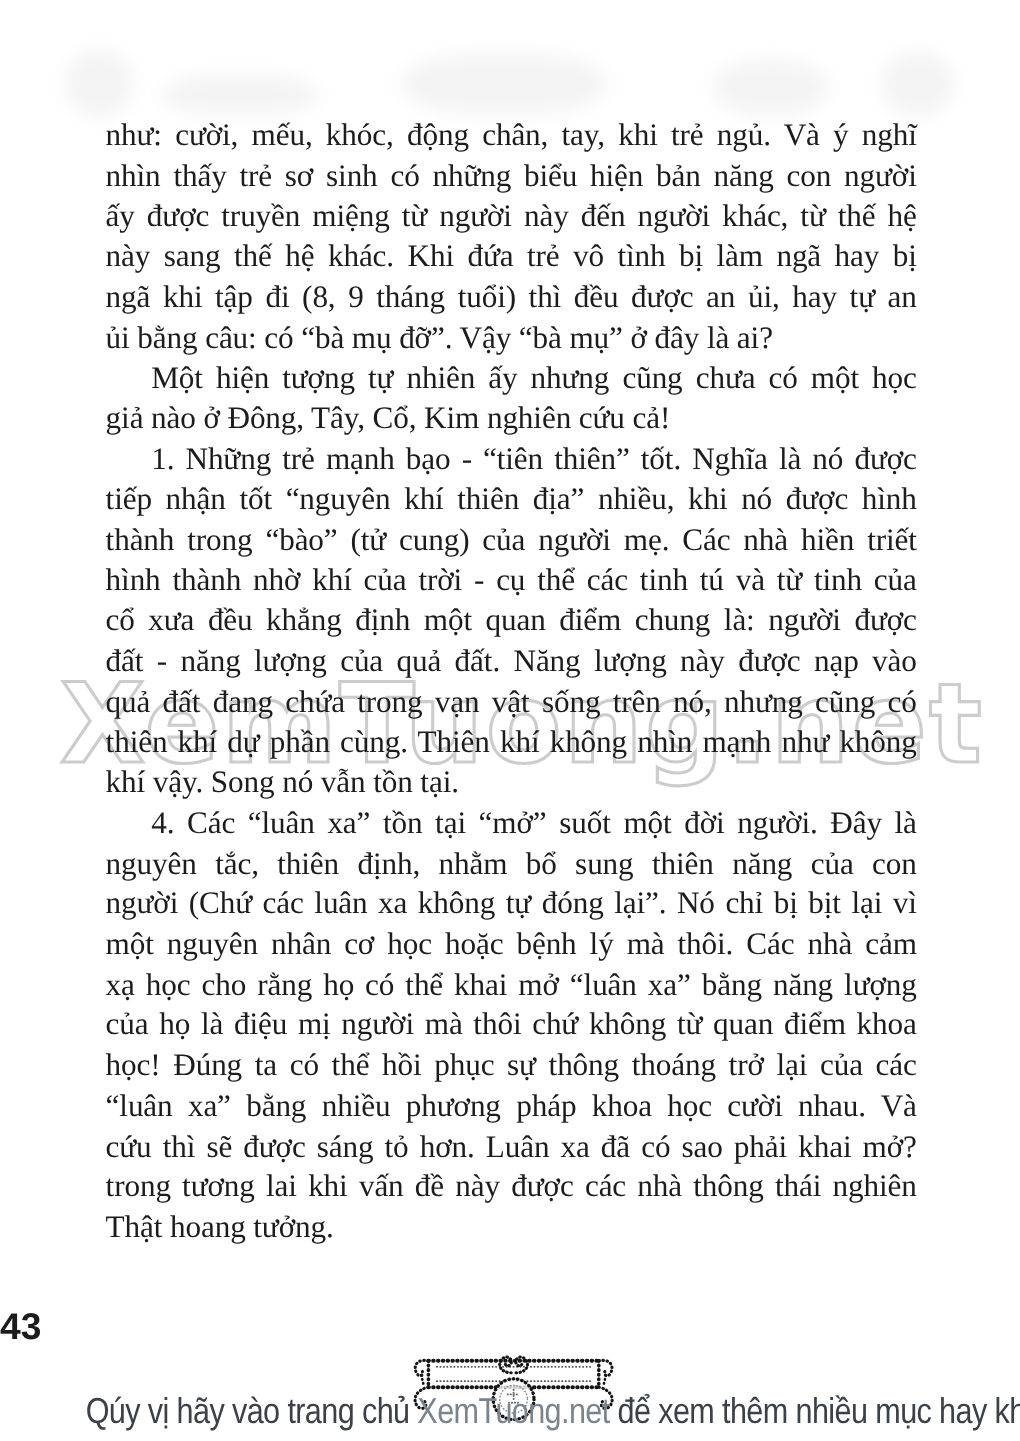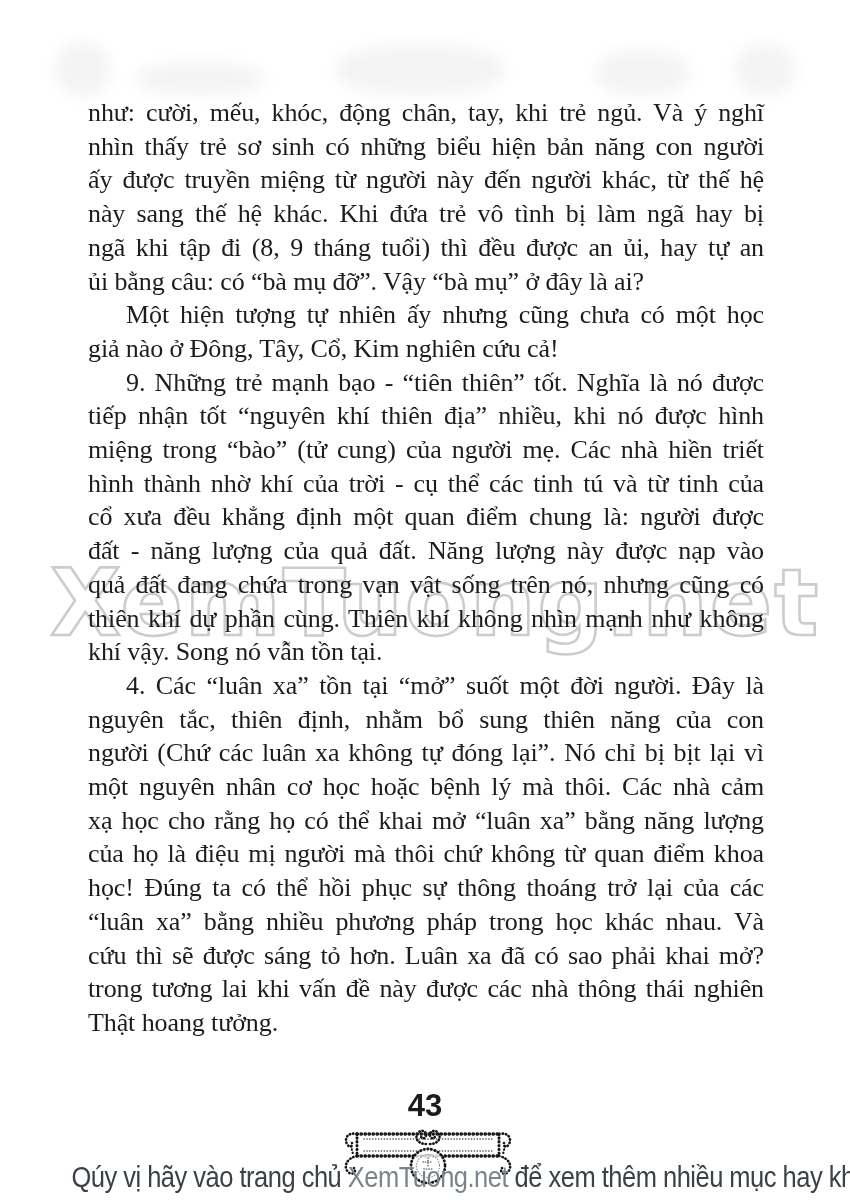--- a/index.html
+++ b/index.html
@@ -57,21 +57,21 @@
     white-space:nowrap;
     letter-spacing:-0.1px;
   }
   .line.last{text-align-last:left;}
   .line.indent{padding-left:38px;}
   
   .page-number{
     position:absolute;
     left:0;top:1088px;width:850px;
     z-index:1;
-    text-align:center;
+    text-align:left;
     font-family:"Liberation Sans", sans-serif;
     font-weight:bold;
     font-size:31px;
     color:var(--page-number);
   }
   
   .ornament{
     position:absolute;
     left:338px;top:1122px;
     width:180px;height:70px;
@@ -116,39 +116,39 @@
         <div class="line">ấy được truyền miệng từ người này đến người khác, từ thế hệ</div>
         <div class="line">này sang thế hệ khác. Khi đứa trẻ vô tình bị làm ngã hay bị</div>
         <div class="line">ngã khi tập đi (8, 9 tháng tuổi) thì đều được an ủi, hay tự an</div>
         <div class="line last">ủi bằng câu: có “bà mụ đỡ”. Vậy “bà mụ” ở đây là ai?</div>
       </div>
       <div>
         <div class="line indent">Một hiện tượng tự nhiên ấy nhưng cũng chưa có một học</div>
         <div class="line last">giả nào ở Đông, Tây, Cổ, Kim nghiên cứu cả!</div>
       </div>
       <div>
-        <div class="line indent">9. Những trẻ mạnh bạo - “tiên thiên” tốt. Nghĩa là nó được</div>
+        <div class="line indent">1. Những trẻ mạnh bạo - “tiên thiên” tốt. Nghĩa là nó được</div>
         <div class="line">tiếp nhận tốt “nguyên khí thiên địa” nhiều, khi nó được hình</div>
-        <div class="line">miệng trong “bào” (tử cung) của người mẹ. Các nhà hiền triết</div>
+        <div class="line">thành trong “bào” (tử cung) của người mẹ. Các nhà hiền triết</div>
         <div class="line">hình thành nhờ khí của trời - cụ thể các tinh tú và từ tinh của</div>
         <div class="line">cổ xưa đều khẳng định một quan điểm chung là: người được</div>
         <div class="line">đất - năng lượng của quả đất. Năng lượng này được nạp vào</div>
         <div class="line">quả đất đang chứa trong vạn vật sống trên nó, nhưng cũng có</div>
         <div class="line">thiên khí dự phần cùng. Thiên khí không nhìn mạnh như không</div>
         <div class="line last">khí vậy. Song nó vẫn tồn tại.</div>
       </div>
       <div>
         <div class="line indent">4. Các “luân xa” tồn tại “mở” suốt một đời người. Đây là</div>
         <div class="line">nguyên tắc, thiên định, nhằm bổ sung thiên năng của con</div>
         <div class="line">người (Chứ các luân xa không tự đóng lại”. Nó chỉ bị bịt lại vì</div>
         <div class="line">một nguyên nhân cơ học hoặc bệnh lý mà thôi. Các nhà cảm</div>
         <div class="line">xạ học cho rằng họ có thể khai mở “luân xa” bằng năng lượng</div>
         <div class="line">của họ là điệu mị người mà thôi chứ không từ quan điểm khoa</div>
         <div class="line">học! Đúng ta có thể hồi phục sự thông thoáng trở lại của các</div>
-        <div class="line">“luân xa” bằng nhiều phương pháp trong học khác nhau. Và</div>
+        <div class="line">“luân xa” bằng nhiều phương pháp khoa học cười nhau. Và</div>
         <div class="line">cứu thì sẽ được sáng tỏ hơn. Luân xa đã có sao phải khai mở?</div>
         <div class="line">trong tương lai khi vấn đề này được các nhà thông thái nghiên</div>
         <div class="line last">Thật hoang tưởng.</div>
       </div>
     </div>
 
   <div class="page-number">43</div>
 
   <div class="ornament">
     <svg viewBox="0 0 180 68" width="180" height="68" xmlns="http://www.w3.org/2000/svg">

